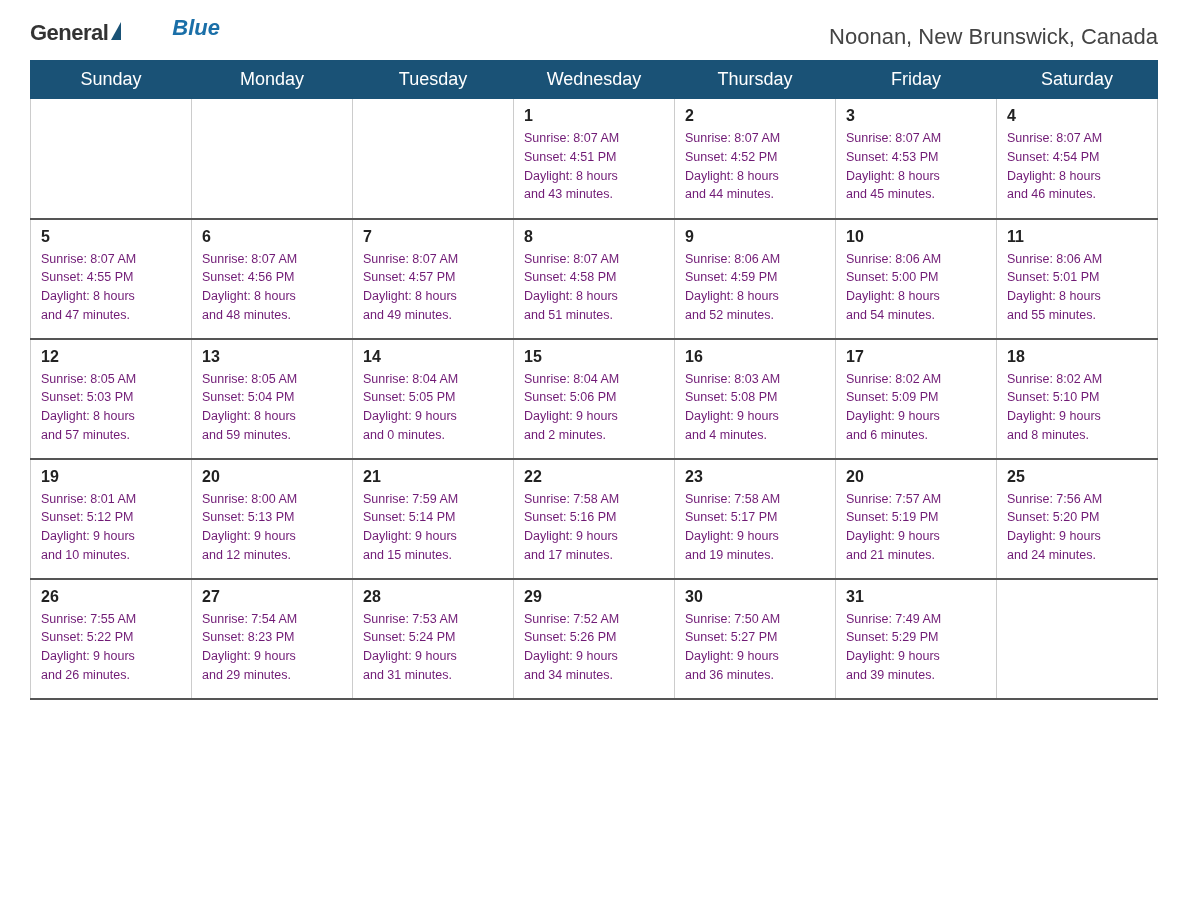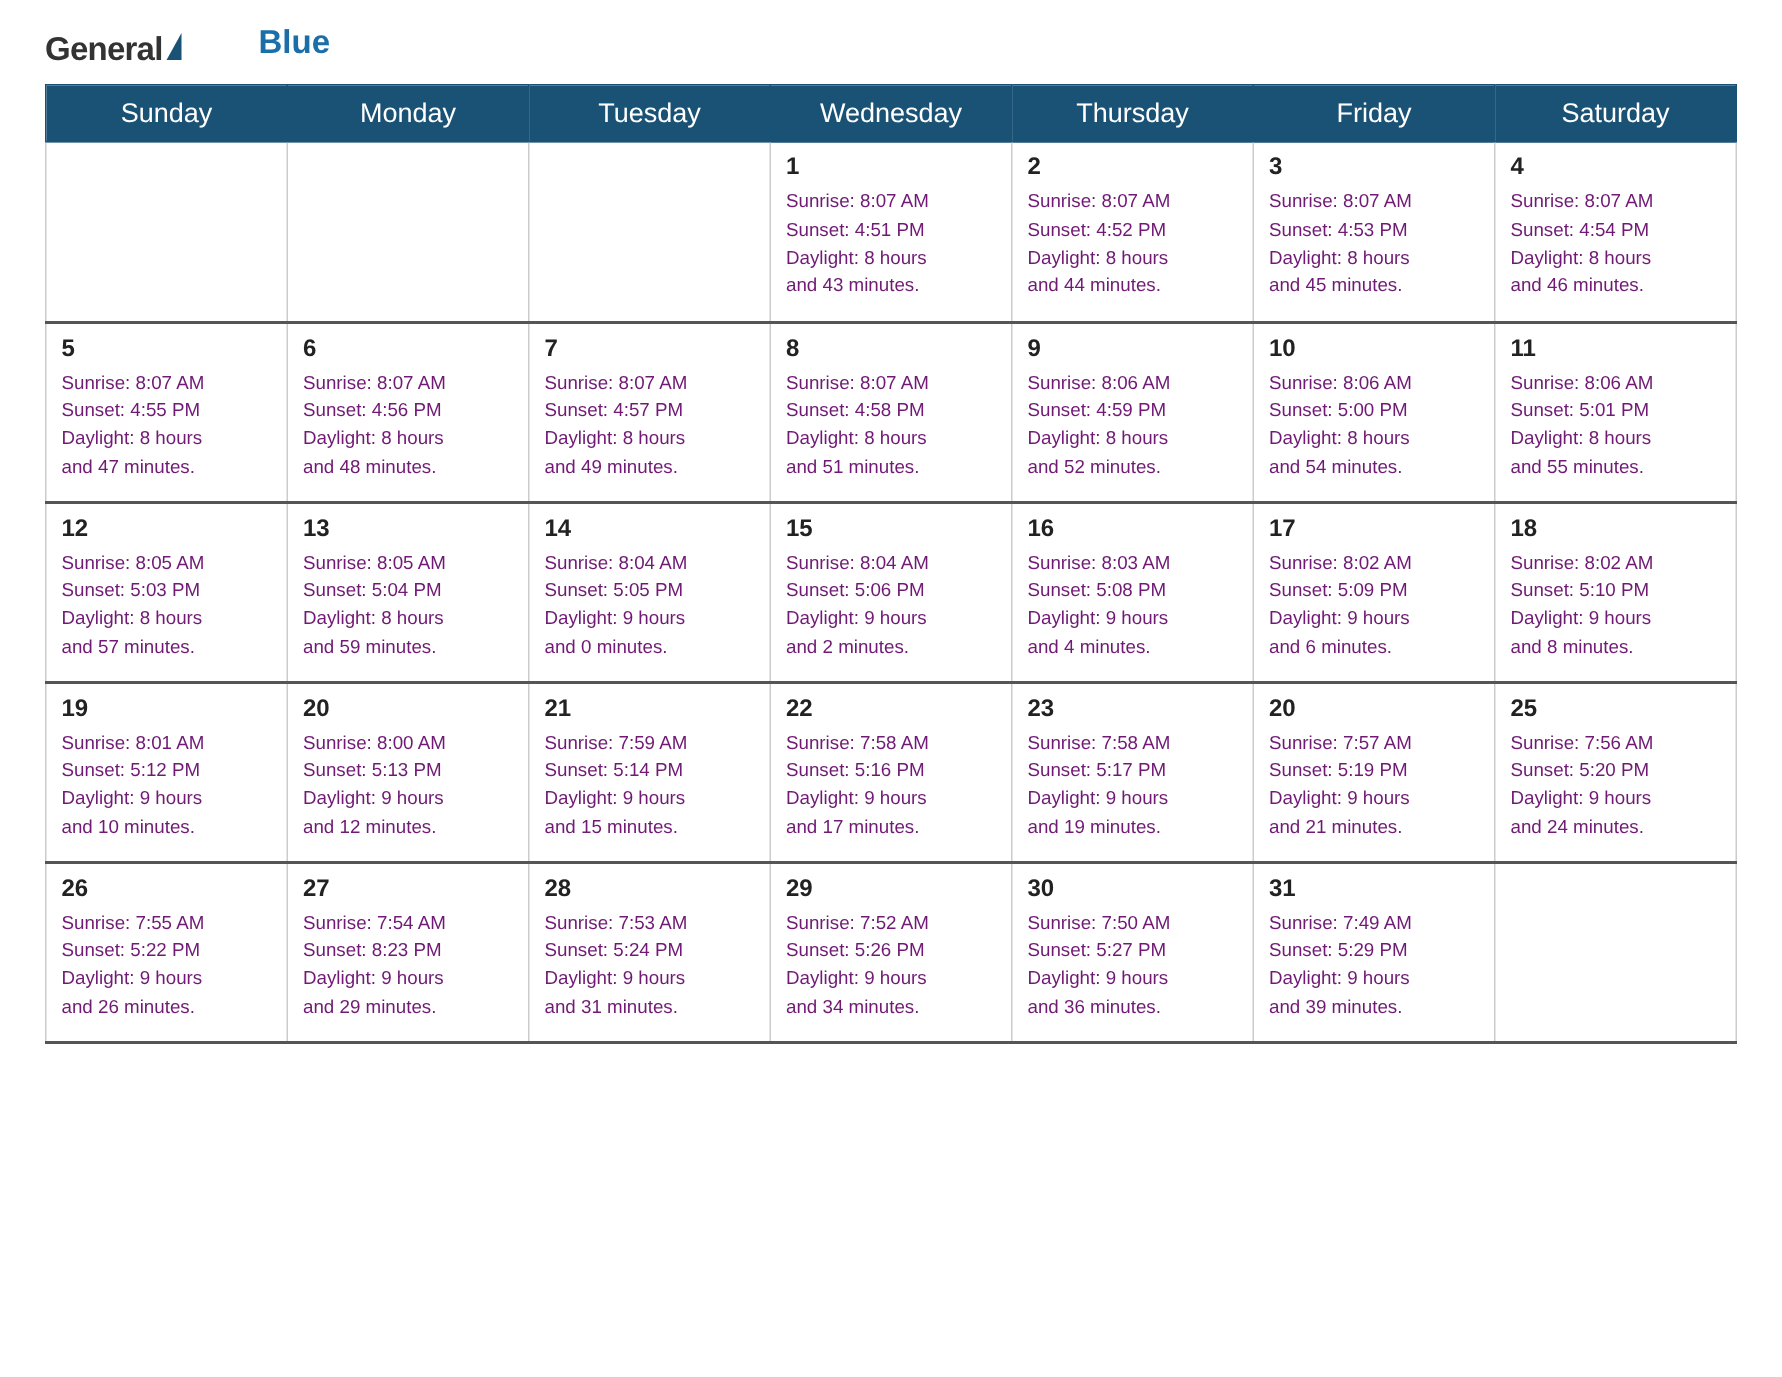--- a/index.html
+++ b/index.html
@@ -106,26 +106,27 @@
   </style>
 </head>
 <body>
 
 <div class="header">
   <div class="logo">
     <div class="logo-top">
       <span class="logo-general">General</span>
       <div class="logo-triangle"></div>
     </div>
-    <div style="display:flex; align-items:center; margin-top:-2px;">
+    <div style="display:flex; align-items:center; margin-top:-2px;font-style:italic;">
       <span style="font-size:22px; font-weight:bold; color:#333; opacity:0;">&nbsp;&nbsp;&nbsp;&nbsp;&nbsp;&nbsp;&nbsp;&nbsp;</span>
       <span class="logo-bottom">Blue</span>
     </div>
   </div>
   <div class="title-block">
+    <div class="location-title">Noonan, New Brunswick, Canada</div>
   </div>
 </div>
 
 <table class="calendar">
   <thead>
     <tr>
     <th>Sunday</th>
         <th>Monday</th>
         <th>Tuesday</th>
         <th>Wednesday</th>

